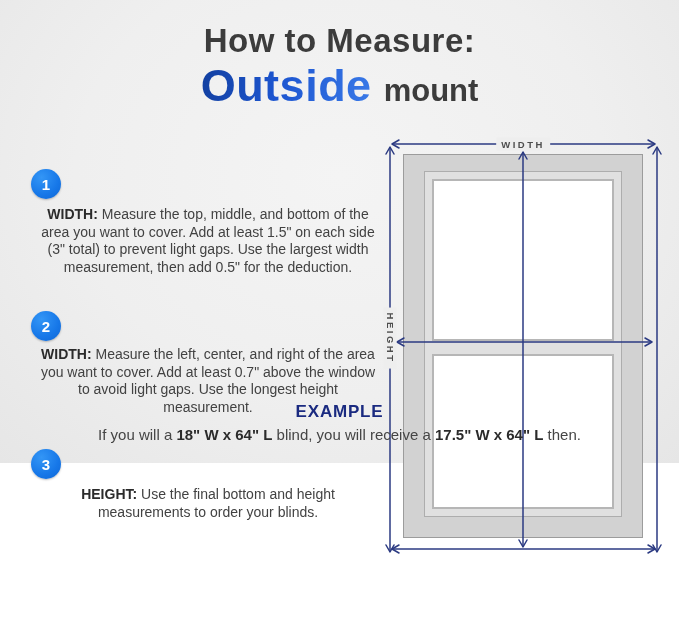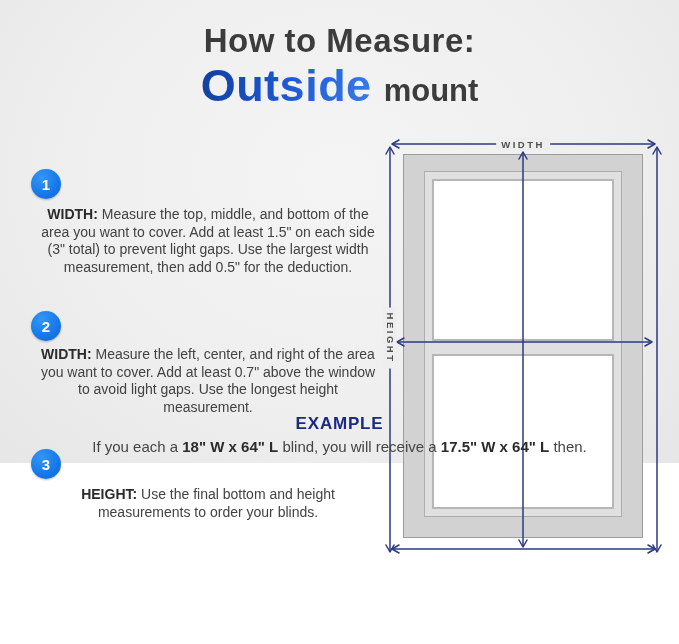--- a/index.html
+++ b/index.html
@@ -147,21 +147,21 @@
     top: 338px;
     transform: translate(-50%, -50%);
     writing-mode: vertical-rl;
     padding: 5px 1px;
   }
 
   
   .example {
     position: absolute;
     left: 0;
-    bottom: 8px;
+    bottom: 20px;
     width: 100%;
     text-align: center;
   }
   .example-heading {
     font-size: 17px;
     font-weight: 700;
     letter-spacing: 0.8px;
     color: #1a2a80;
   }
   .example-text {
@@ -234,16 +234,16 @@
         <line x1="397" y1="342" x2="652" y2="342" marker-start="url(#ah)" marker-end="url(#ah)"></line>
       </g>
     </svg>
 
     <span class="measure-label width-label">WIDTH</span>
     <span class="measure-label height-label">HEIGHT</span>
   </div>
 
   <footer class="example">
     <div class="example-heading">EXAMPLE</div>
-    <p class="example-text"><span>If you each a </span><strong>18" W x 64" L</strong><span> blind, you will receive a </span><strong>17.5" W x 64" L</strong><span> then.</span></p>
+    <p class="example-text"><span>If you will a </span><strong>18" W x 64" L</strong><span> blind, you will receive a </span><strong>17.5" W x 64" L</strong><span> then.</span></p>
   </footer>
 
 </div>
 
 </body></html>

